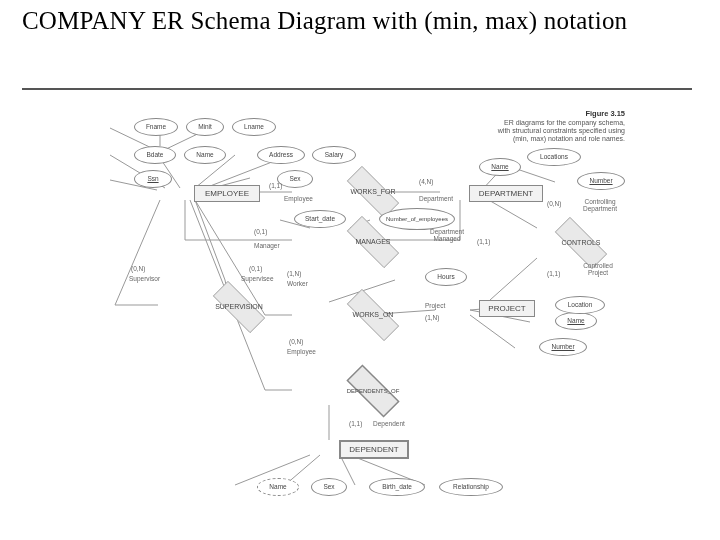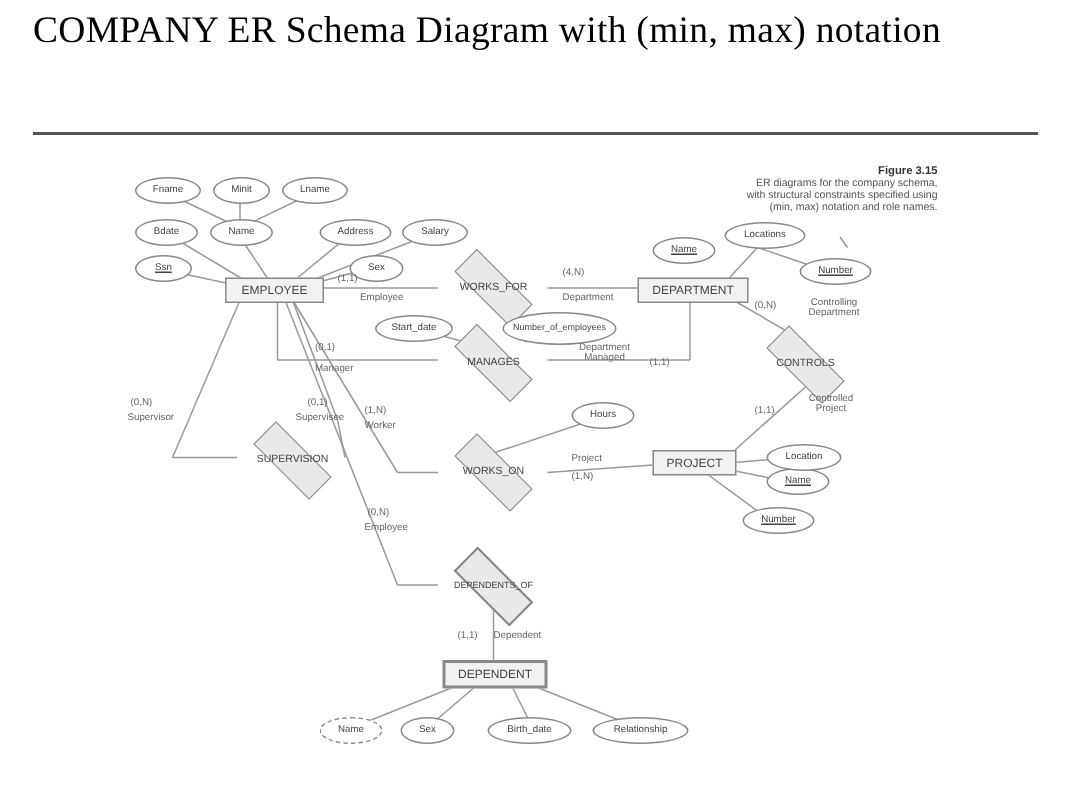--- a/index.html
+++ b/index.html
@@ -2,21 +2,21 @@
 <html><head>
 <meta charset="utf-8">
 <style>
   html,body{margin:0;padding:0;width:720px;height:540px;background:#fff;font-family:Georgia,'Times New Roman',serif;color:#000;}
   .page{position:relative;width:720px;height:540px;}
   .title{position:absolute;left:22px;top:6px;font-size:25px;line-height:1.22;letter-spacing:.2px;}
   .hr{position:absolute;left:22px;top:88px;width:670px;height:0;border-top:2px solid #555;}
   .diagram{position:absolute;left:85px;top:110px;width:540px;height:400px;}
   .fcaption{position:absolute;right:0;top:0;width:130px;text-align:right;font-family:Arial,Helvetica,sans-serif;font-size:7px;line-height:1.15;color:#555;}
   .fcaption b{font-size:7.5px;color:#333;margin-top:30px;}
-  .ent,.rel,.attr,.role,.card{position:absolute;font-family:Arial,Helvetica,sans-serif;color:#444;text-align:center;}
+  .ent,.rel,.attr,.role,.card{position:absolute;font-family:Arial,Helvetica,sans-serif;color:#444;text-align:center;margin-left:44px;}
   .ent{border:1.2px solid #888;background:#f2f2f2;font-size:8px;padding:3px 2px;box-sizing:border-box;}
   .rel{width:74px;height:30px;}
   .rel .diamond{position:absolute;inset:0;background:#e9e9e9;border:1.2px solid #888;transform:rotate(45deg) scale(.71,.71);}
   .rel .lbl{position:absolute;inset:0;display:flex;align-items:center;justify-content:center;font-size:7px;line-height:1.05;padding:0 6px;}
   .attr{border:1.2px solid #888;border-radius:50%;background:#fff;font-size:6.5px;display:flex;align-items:center;justify-content:center;line-height:1.05;}
   .attr.key{text-decoration:underline;}
   .attr.dashed{border-style:dashed;}
   .role,.card{font-size:6.5px;color:#666;}
   svg.lines{position:absolute;inset:0;width:540px;height:400px;}
   svg.lines line{stroke:#999;stroke-width:1;}

